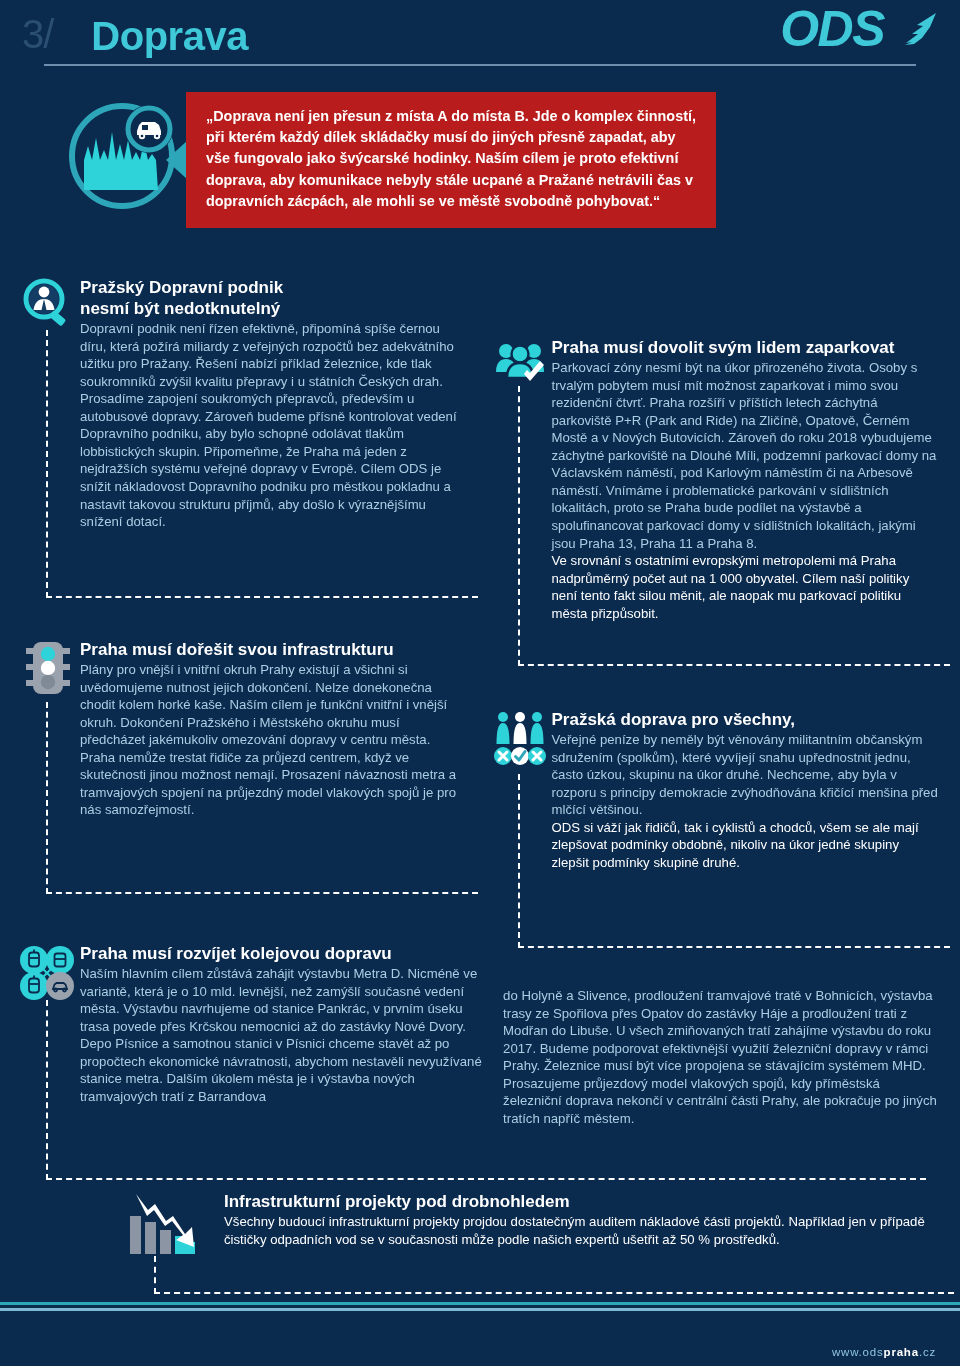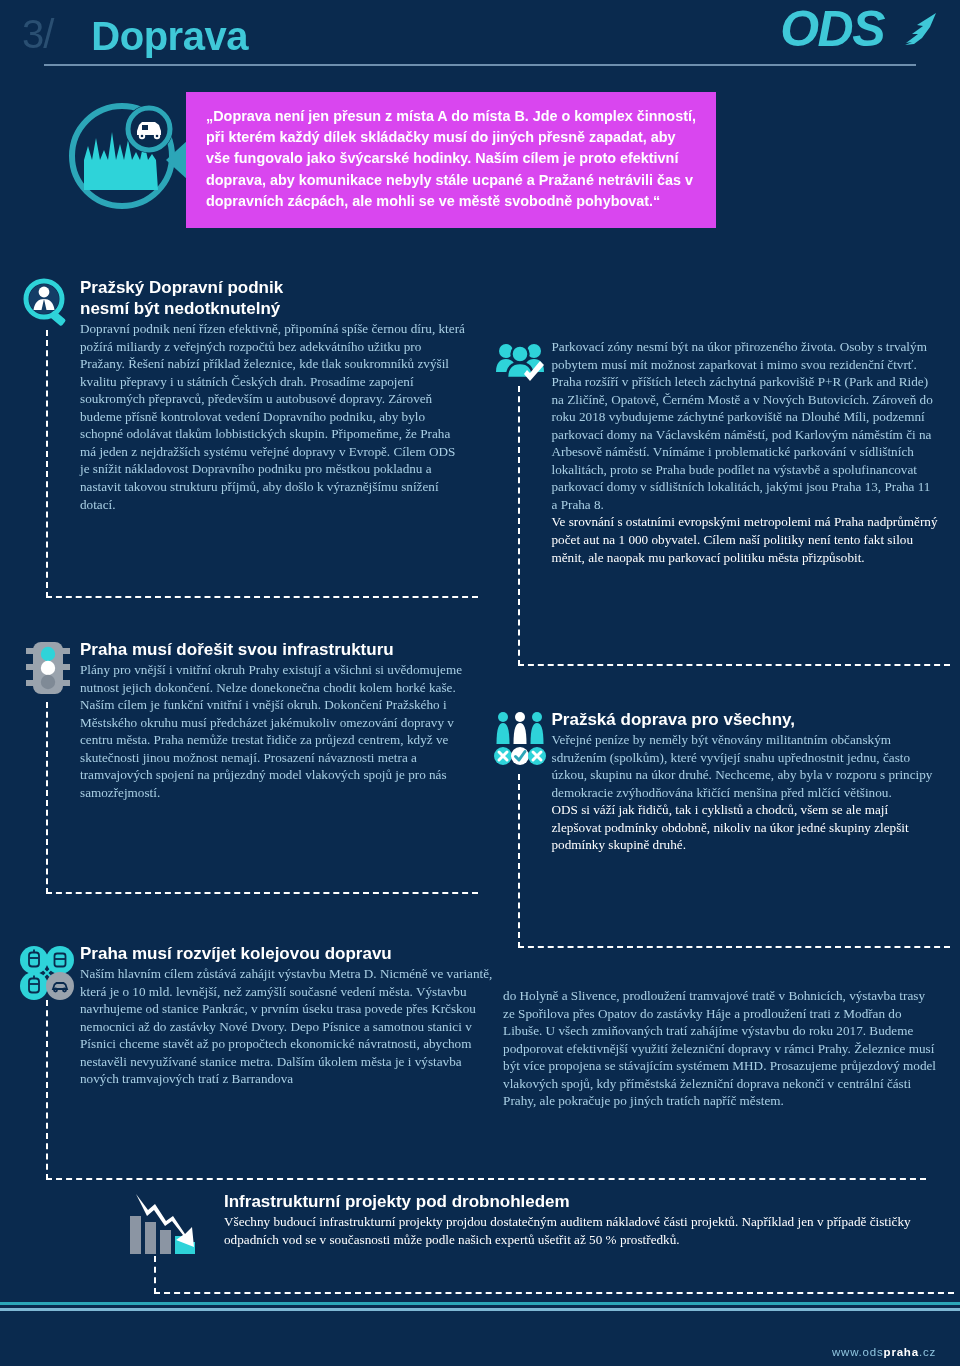--- a/index.html
+++ b/index.html
@@ -35,21 +35,21 @@
     height:2px; background:#6e8fae; margin:6px 22px 0 22px;
   }
 
   
   .quote-wrap { position:relative; height:190px; margin-top:18px; }
   .city-badge {
     position:absolute; left:68px; top:10px; width:112px; height:112px;
   }
   .quote-box {
     position:absolute; left:186px; top:4px; width:530px;
-    background:#d946ef; padding:14px 18px 16px 20px;
+    background:#b91c1c; padding:14px 18px 16px 20px;
   }
   .quote-box p {
     color:#ffffff; font-size:14.4px; font-weight:bold; line-height:1.47;
   }
   .quote-tail {
     position:absolute; left:166px; top:52px;
     width:0; height:0;
     border-top:20px solid transparent;
     border-bottom:20px solid transparent;
     border-right:22px solid #2ca6b8;
@@ -62,21 +62,21 @@
 
   .block { position:relative; padding-left:58px; margin-bottom:4px; }
   .block .icon-slot {
     position:absolute; left:0; top:0; width:52px; height:52px;
   }
   .block h2 {
     color:#ffffff; font-size:17px; font-weight:bold; line-height:1.18;
     margin-bottom:1px;
   }
   .block p.body {
-    color:#a9cfe4; font-size:13.2px; line-height:1.33;font-family:Liberation Serif, serif;
+    color:#a9cfe4; font-size:13.2px; line-height:1.33;
   }
   .block p.body.bright { color:#ffffff; }
 
   
   .bracket {
     position:absolute; border-left:2px dashed #ffffff; border-bottom:2px dashed #ffffff;
     pointer-events:none;
   }
 
   
@@ -171,20 +171,21 @@
         <div class="block" style="margin-top:60px; min-height:300px;">
           <svg class="icon-slot" viewBox="0 0 52 52">
             <circle cx="12" cy="13" r="7" fill="#2ed3d9"></circle>
             <path d="M2 34 C2 25 6 21 12 21 C18 21 22 25 22 34 Z" fill="#2ed3d9"></path>
             <circle cx="40" cy="13" r="7" fill="#2ed3d9"></circle>
             <path d="M30 34 C30 25 34 21 40 21 C46 21 50 25 50 34 Z" fill="#2ed3d9"></path>
             <circle cx="26" cy="16" r="8.5" fill="#2ed3d9" stroke="#0a2a4e" stroke-width="2.4"></circle>
             <path d="M13 40 C13 29 18 25 26 25 C34 25 39 29 39 40 Z" fill="#2ed3d9" stroke="#0a2a4e" stroke-width="2.4"></path>
             <path d="M30 36 L36 43 L50 27 L46 23 L36 35 L33 32 Z" fill="#ffffff"></path>
           </svg>
+          <h2>Praha musí dovolit svým lidem zaparkovat</h2>
           <p class="body">Parkovací zóny nesmí být na úkor přirozeného života. Osoby s trvalým pobytem musí mít možnost zaparkovat i mimo svou rezidenční čtvrť. Praha rozšíří v příštích letech záchytná parkoviště P+R (Park and Ride) na Zličíně, Opatově, Černém Mostě a v Nových Butovicích. Zároveň do roku 2018 vybudujeme záchytné parkoviště na Dlouhé Míli, podzemní parkovací domy na Václavském náměstí, pod Karlovým náměstím či na Arbesově náměstí. Vnímáme i problematické parkování v sídlištních lokalitách, proto se Praha bude podílet na výstavbě a spolufinancovat parkovací domy v sídlištních lokalitách, jakými jsou Praha 13, Praha 11 a Praha 8.</p>
           <p class="body bright">Ve srovnání s ostatními evropskými metropolemi má Praha nadprůměrný počet aut na 1 000 obyvatel. Cílem naší politiky není tento fakt silou měnit, ale naopak mu parkovací politiku města přizpůsobit.</p>
           <div class="bracket" style="left:24px; top:48px; width:432px; height:280px;"></div>
         </div>
 
         <div class="block" style="margin-top:72px; min-height:200px;">
           <svg class="icon-slot" viewBox="0 0 52 62" style="height:62px;">
             <g fill="#2ed3d9">
               <circle cx="9" cy="7" r="5"></circle>
               <path d="M2.5 34 C2.5 18 5 13 9 13 C13 13 15.5 18 15.5 34 Z"></path>

